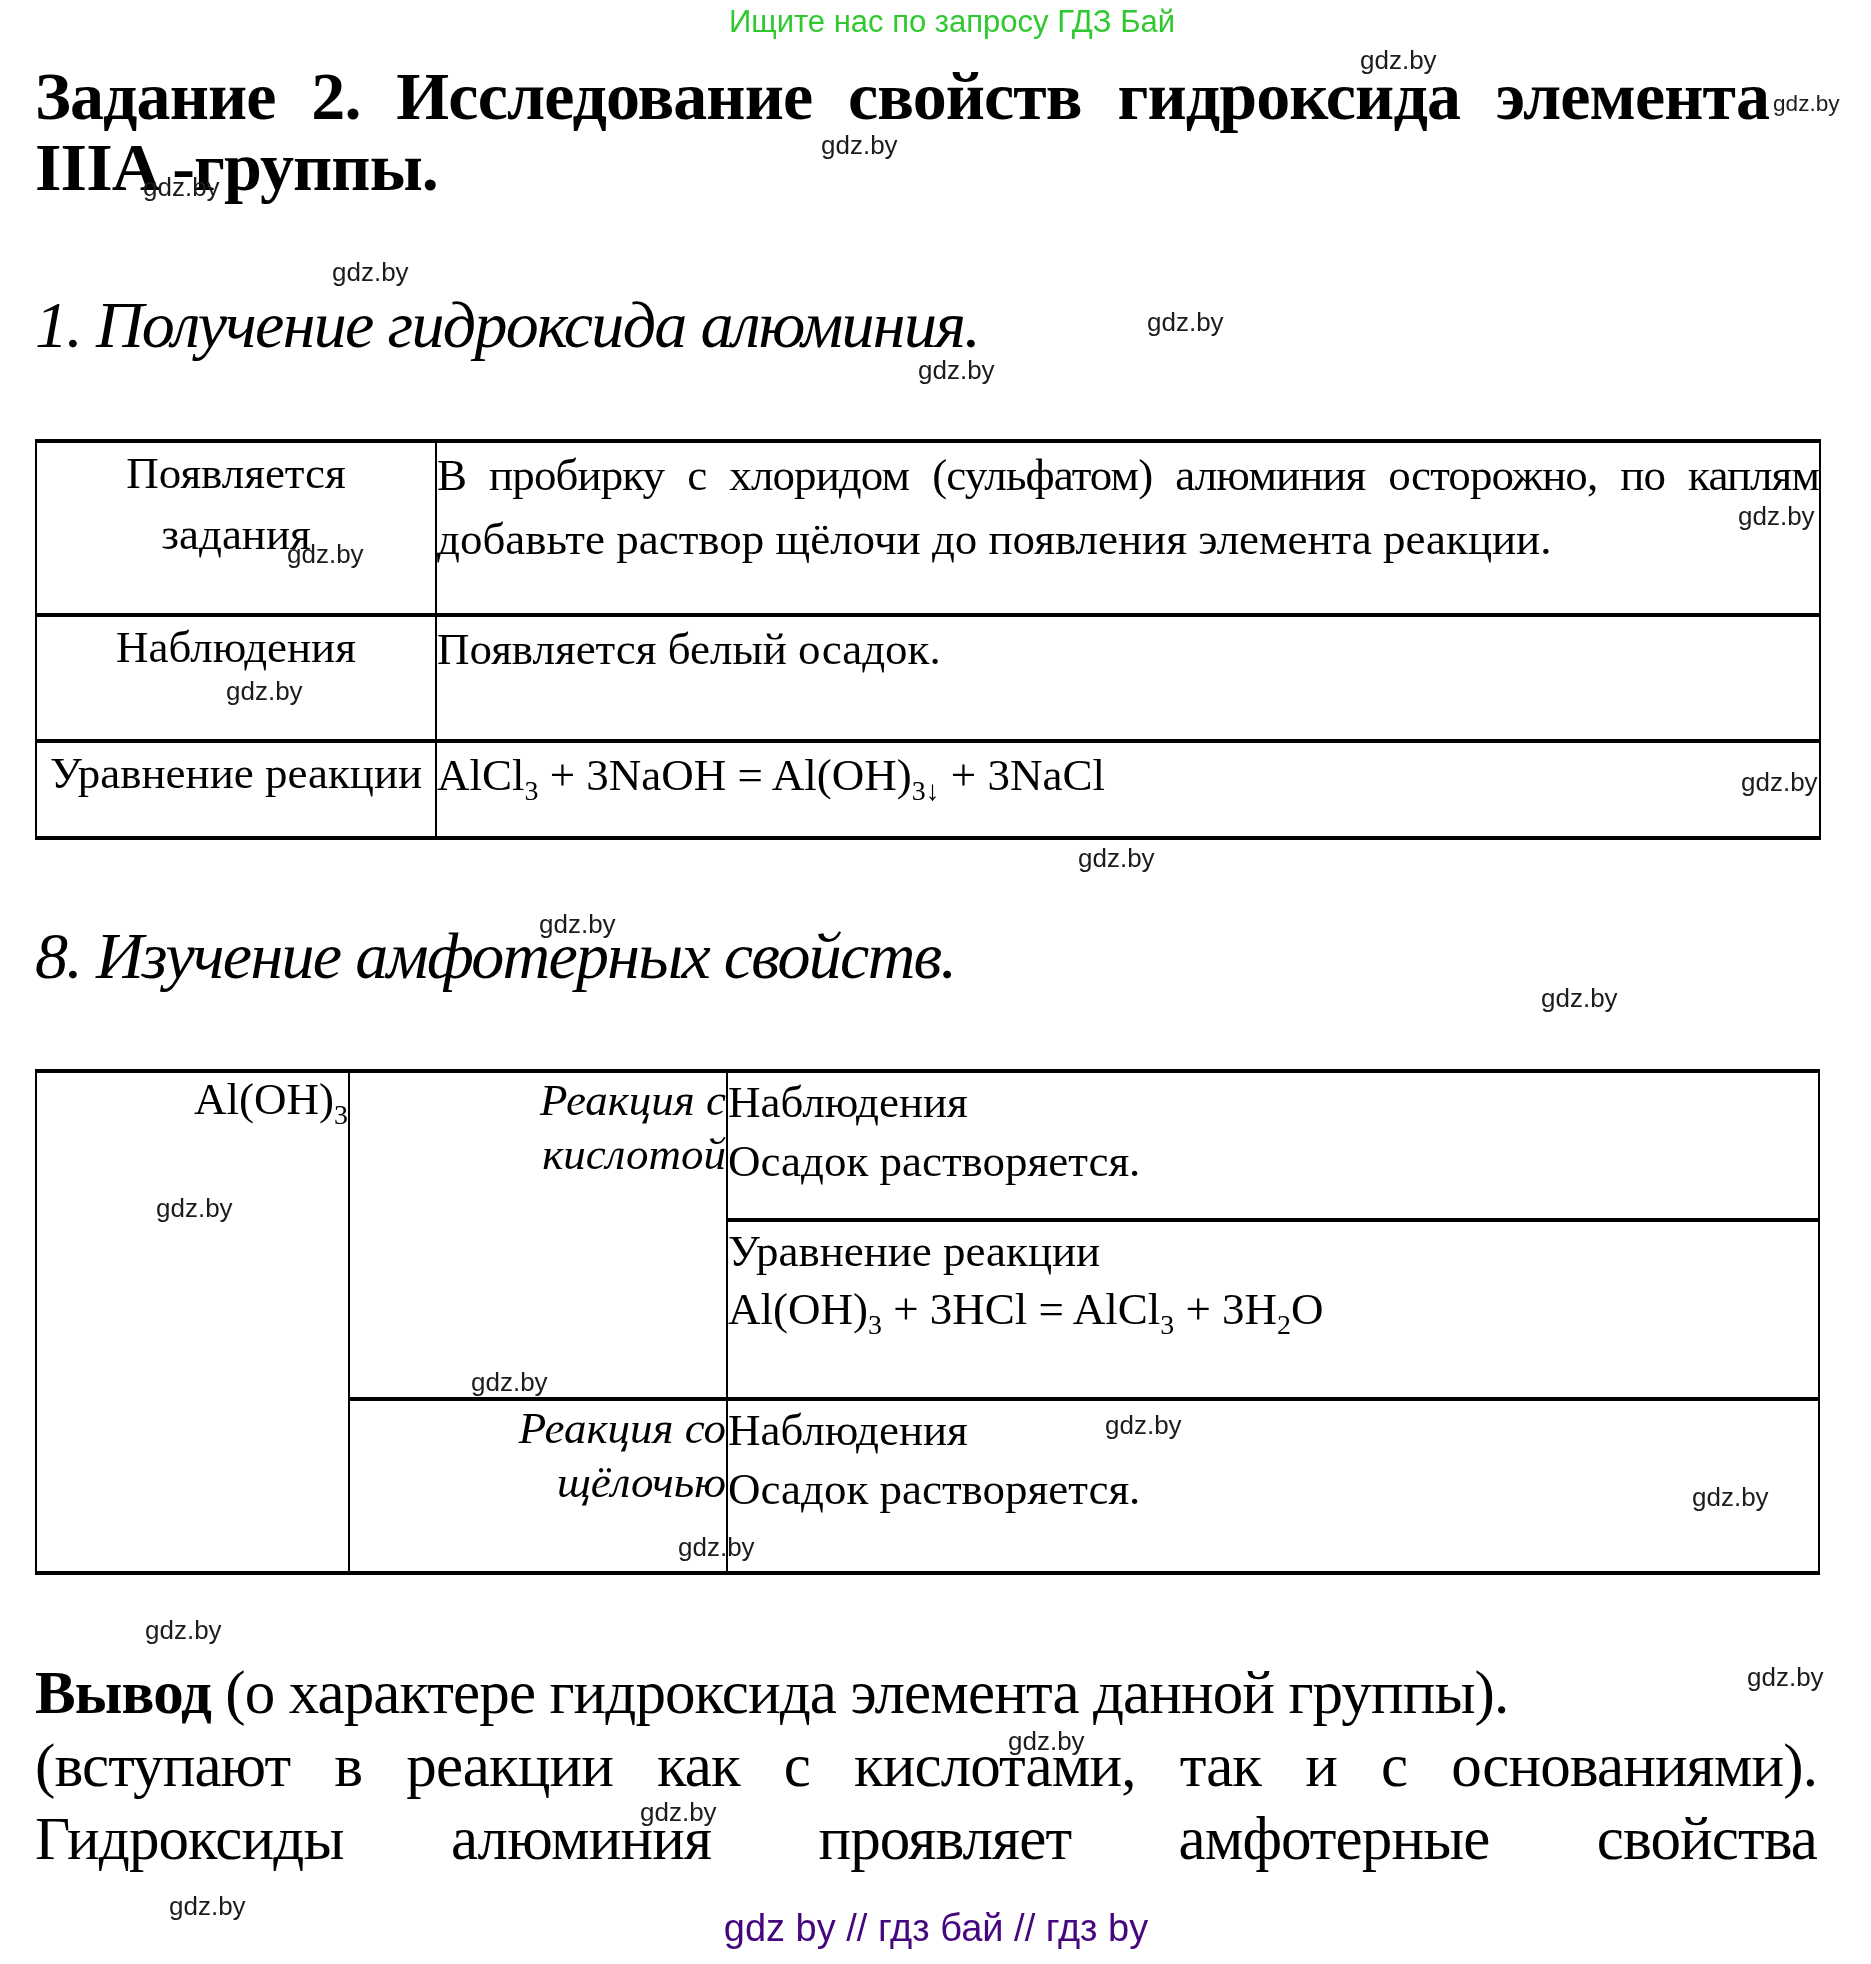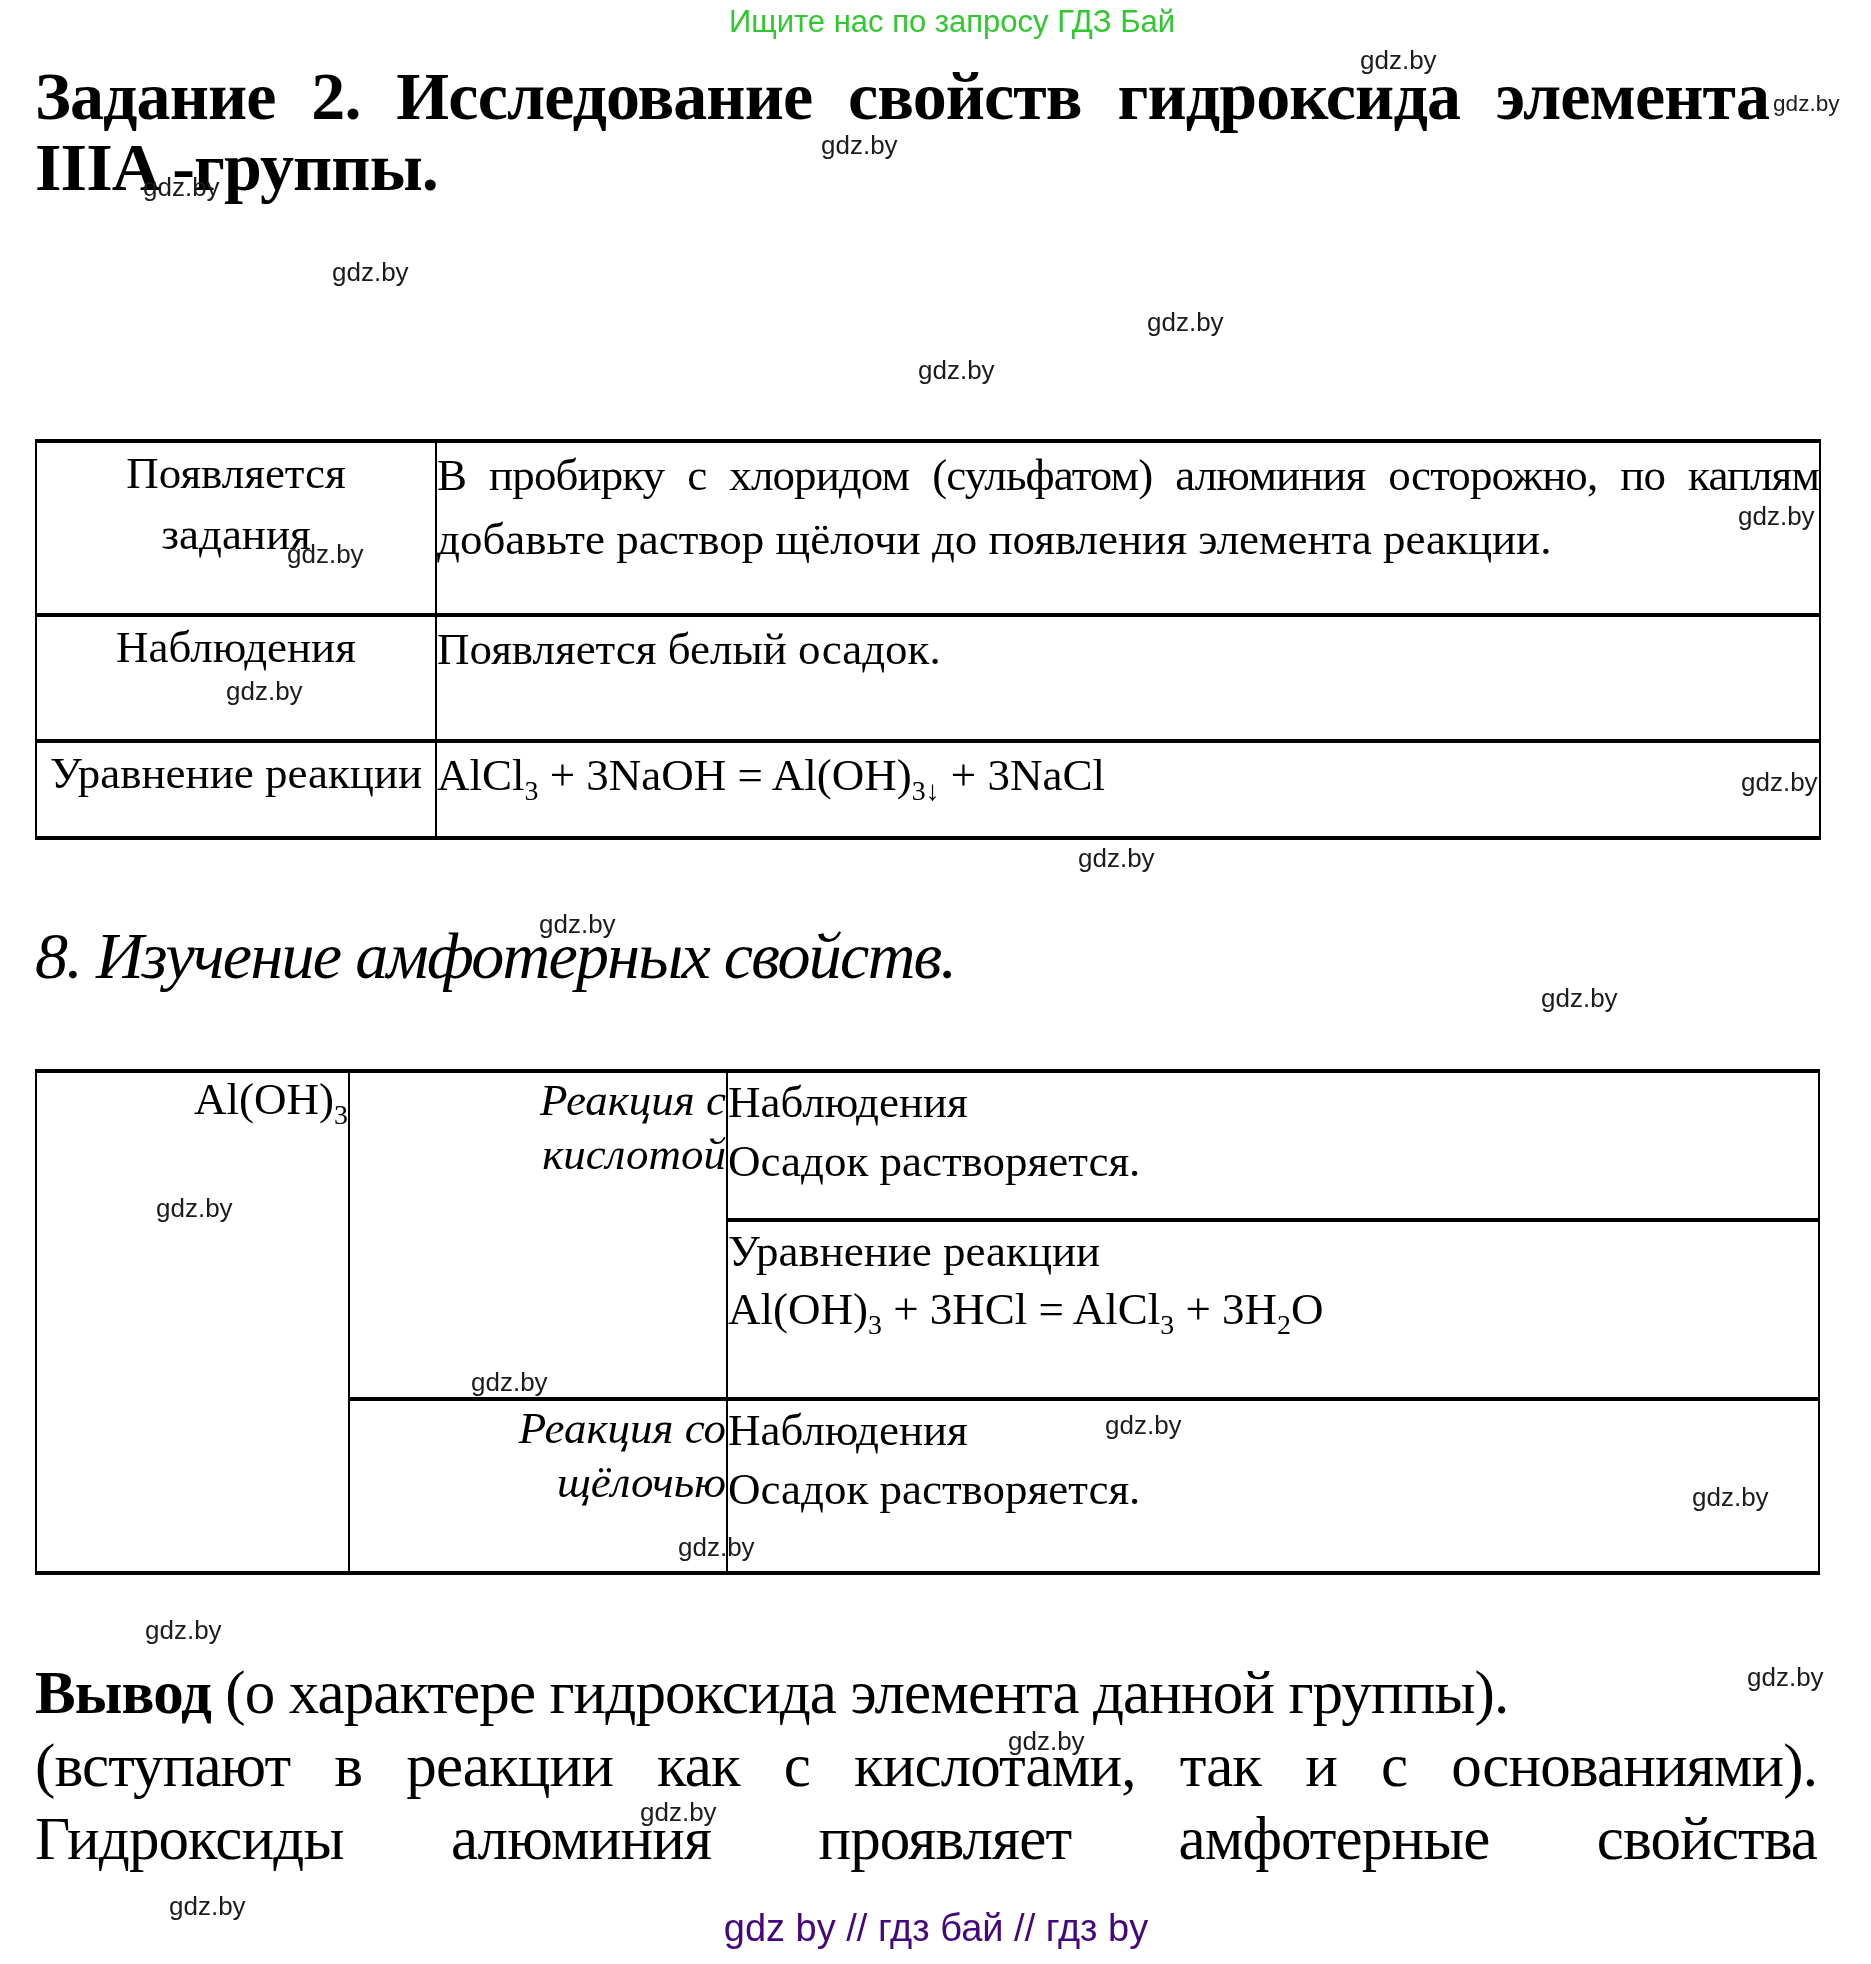--- a/index.html
+++ b/index.html
@@ -79,20 +79,21 @@
 
 <div class="page">
 
   <div class="banner">Ищите нас по запросу ГДЗ Бай</div>
 
   <div class="title">
     <div class="just-full">Задание 2. Исследование свойств гидроксида элемента</div>
     <div>IIIA -группы.</div>
   </div>
 
+  <div class="h-italic h1">1. Получение гидроксида алюминия.</div>
 
   <table class="tbl tbl1">
     <colgroup>
         <col style="width:400px">
         <col style="width:1384px">
       </colgroup>
     <tbody>
         <tr style="height:174px">
       <td class="lbl">
             <div>Появляется</div>

